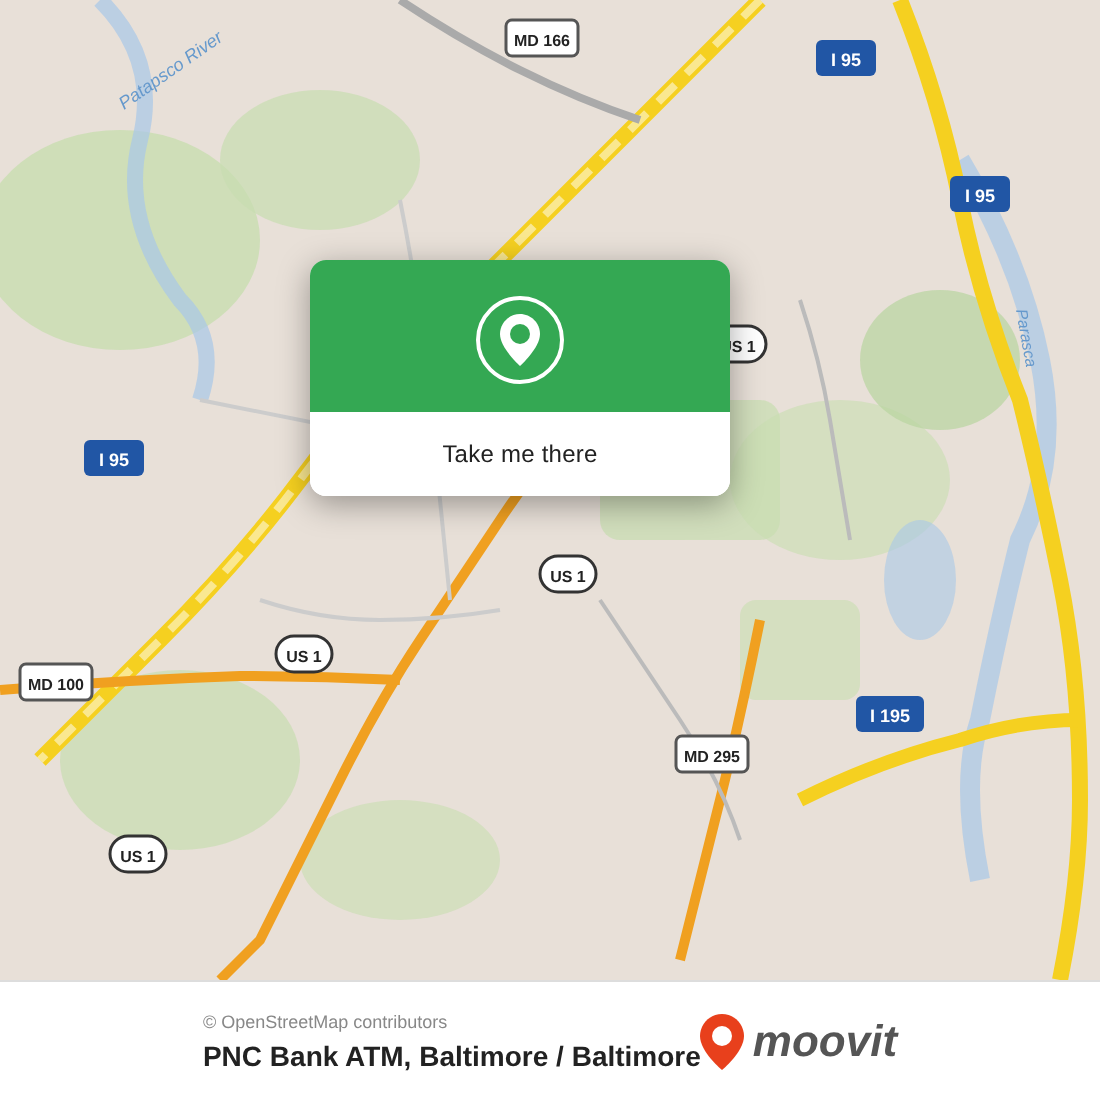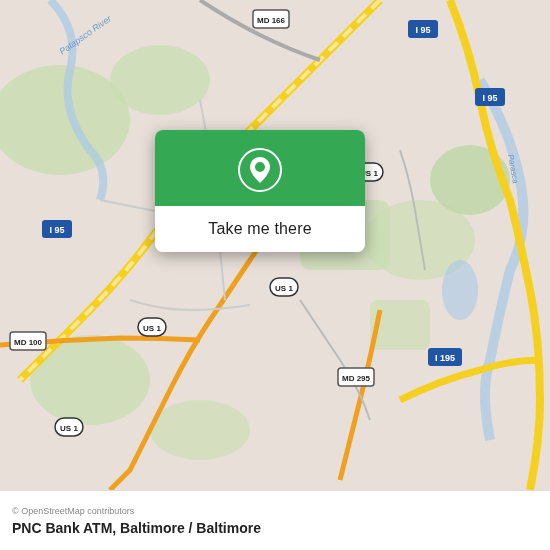--- a/index.html
+++ b/index.html
@@ -55,37 +55,37 @@
       width: 44px;
       height: 44px;
     }
 
     #popup-button {
       width: 100%;
       background: white;
       border: none;
       cursor: pointer;
       padding: 14px 10px;
-      font-size: 16px;
+      font-size: 12px;
       font-weight: 500;
       color: #222;
       text-align: center;
       letter-spacing: 0.01em;
     }
 
     
     #bottom-bar {
       width: 550px;
       height: 60px;
       background: white;
       border-top: 1px solid #ddd;
       display: flex;
       align-items: center;
       padding: 0 12px;
-      justify-content: space-between;
+      justify-content: center;
     }
 
     #bottom-left {
       display: flex;
       flex-direction: column;
     }
 
     #attribution {
       font-size: 9px;
       color: #888;
@@ -211,13 +211,21 @@
     <button id="popup-button">Take me there</button>
 
   </div>
 </div>
 
 <div id="bottom-bar">
   <div id="bottom-left">
     <span id="attribution">© OpenStreetMap contributors</span>
     <span id="place-name">PNC Bank ATM, Baltimore / Baltimore</span>
   </div>
+  <div id="moovit-logo">
+
+    <svg id="moovit-pin" viewBox="0 0 22 28" xmlns="http://www.w3.org/2000/svg">
+      <path d="M11 0 C5 0 0 5 0 11 C0 19 11 28 11 28 C11 28 22 19 22 11 C22 5 17 0 11 0 Z" fill="#e8401c"></path>
+      <circle cx="11" cy="11" r="5" fill="white"></circle>
+    </svg>
+    <span id="moovit-text">moovit</span>
+  </div>
 </div>
 
 </body></html>

